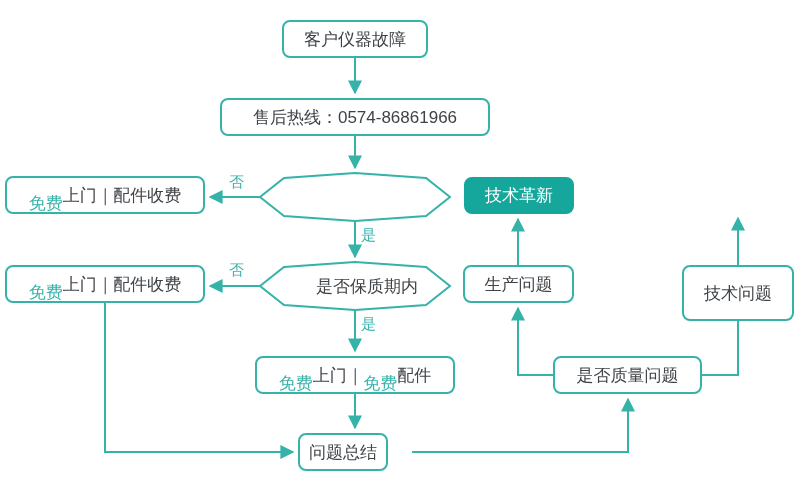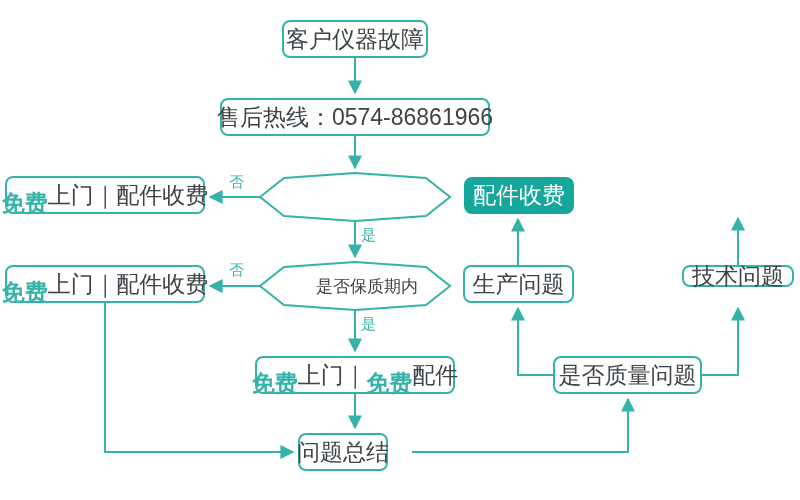--- a/index.html
+++ b/index.html
@@ -12,29 +12,29 @@
   body{font-family:"Liberation Sans","DejaVu Sans",sans-serif;}
   #canvas{position:relative;width:800px;height:500px;background:var(--background);overflow:hidden;}
   #wires{position:absolute;left:0;top:0;width:800px;height:500px;}
   .edge{stroke:var(--accent);stroke-width:2;fill:none;}
   .arrowhead{fill:var(--accent);}
   .decision-shape{fill:#FFFFFF;stroke:var(--accent);stroke-width:2;}
   .node{
     position:absolute;box-sizing:border-box;
     display:flex;align-items:center;justify-content:center;
     background:#FFFFFF;border:2px solid var(--accent);border-radius:8px;
-    color:var(--text);font-size:23px;white-space:nowrap;
+    color:var(--text);font-size:17px;white-space:nowrap;
   }
   .node.filled{background:var(--accent-dark);border-color:var(--accent-dark);color:#FFFFFF;}
   .decision-label{
     position:absolute;display:flex;align-items:center;justify-content:center;
     color:var(--text);font-size:17px;white-space:nowrap;
   }
   .edge-label{position:absolute;color:var(--accent);font-size:15px;line-height:1;}
-  .accent{color:var(--accent);font-weight:700;margin-top:16px;}
+  .accent{color:var(--accent);font-weight:400;margin-top:16px;}
 </style>
 </head>
 <body>
 
 <div id="canvas">
 
   <svg id="wires" viewBox="0 0 800 500">
     <defs>
       <marker id="arrow" viewBox="0 0 10 10" refX="9" refY="5" markerWidth="7" markerHeight="7" orient="auto">
         <path class="arrowhead" d="M0,0 L10,5 L0,10 Z"></path>
@@ -87,18 +87,18 @@
       <span class="accent">免费</span>
       <span>配件</span>
   </div>
 
   <div class="node" style="left:298px;top:433px;width:90px;height:38px;text-align:center;">问题总结</div>
 
   <div class="node" style="left:553px;top:356px;width:149px;height:38px;">是否质量问题</div>
 
   <div class="node" style="left:463px;top:265px;width:111px;height:38px;">生产问题</div>
 
-  <div class="node" style="left:682px;top:265px;width:112px;height:22px;">技术问题</div>
+  <div class="node" style="left:682px;top:265px;width:112px;height:56px;">技术问题</div>
 
-  <div class="node filled" style="left:464px;top:177px;width:110px;height:37px;">配件收费</div>
+  <div class="node filled" style="left:464px;top:177px;width:110px;height:37px;">技术革新</div>
 
 
 </div>
 
 </body></html>

